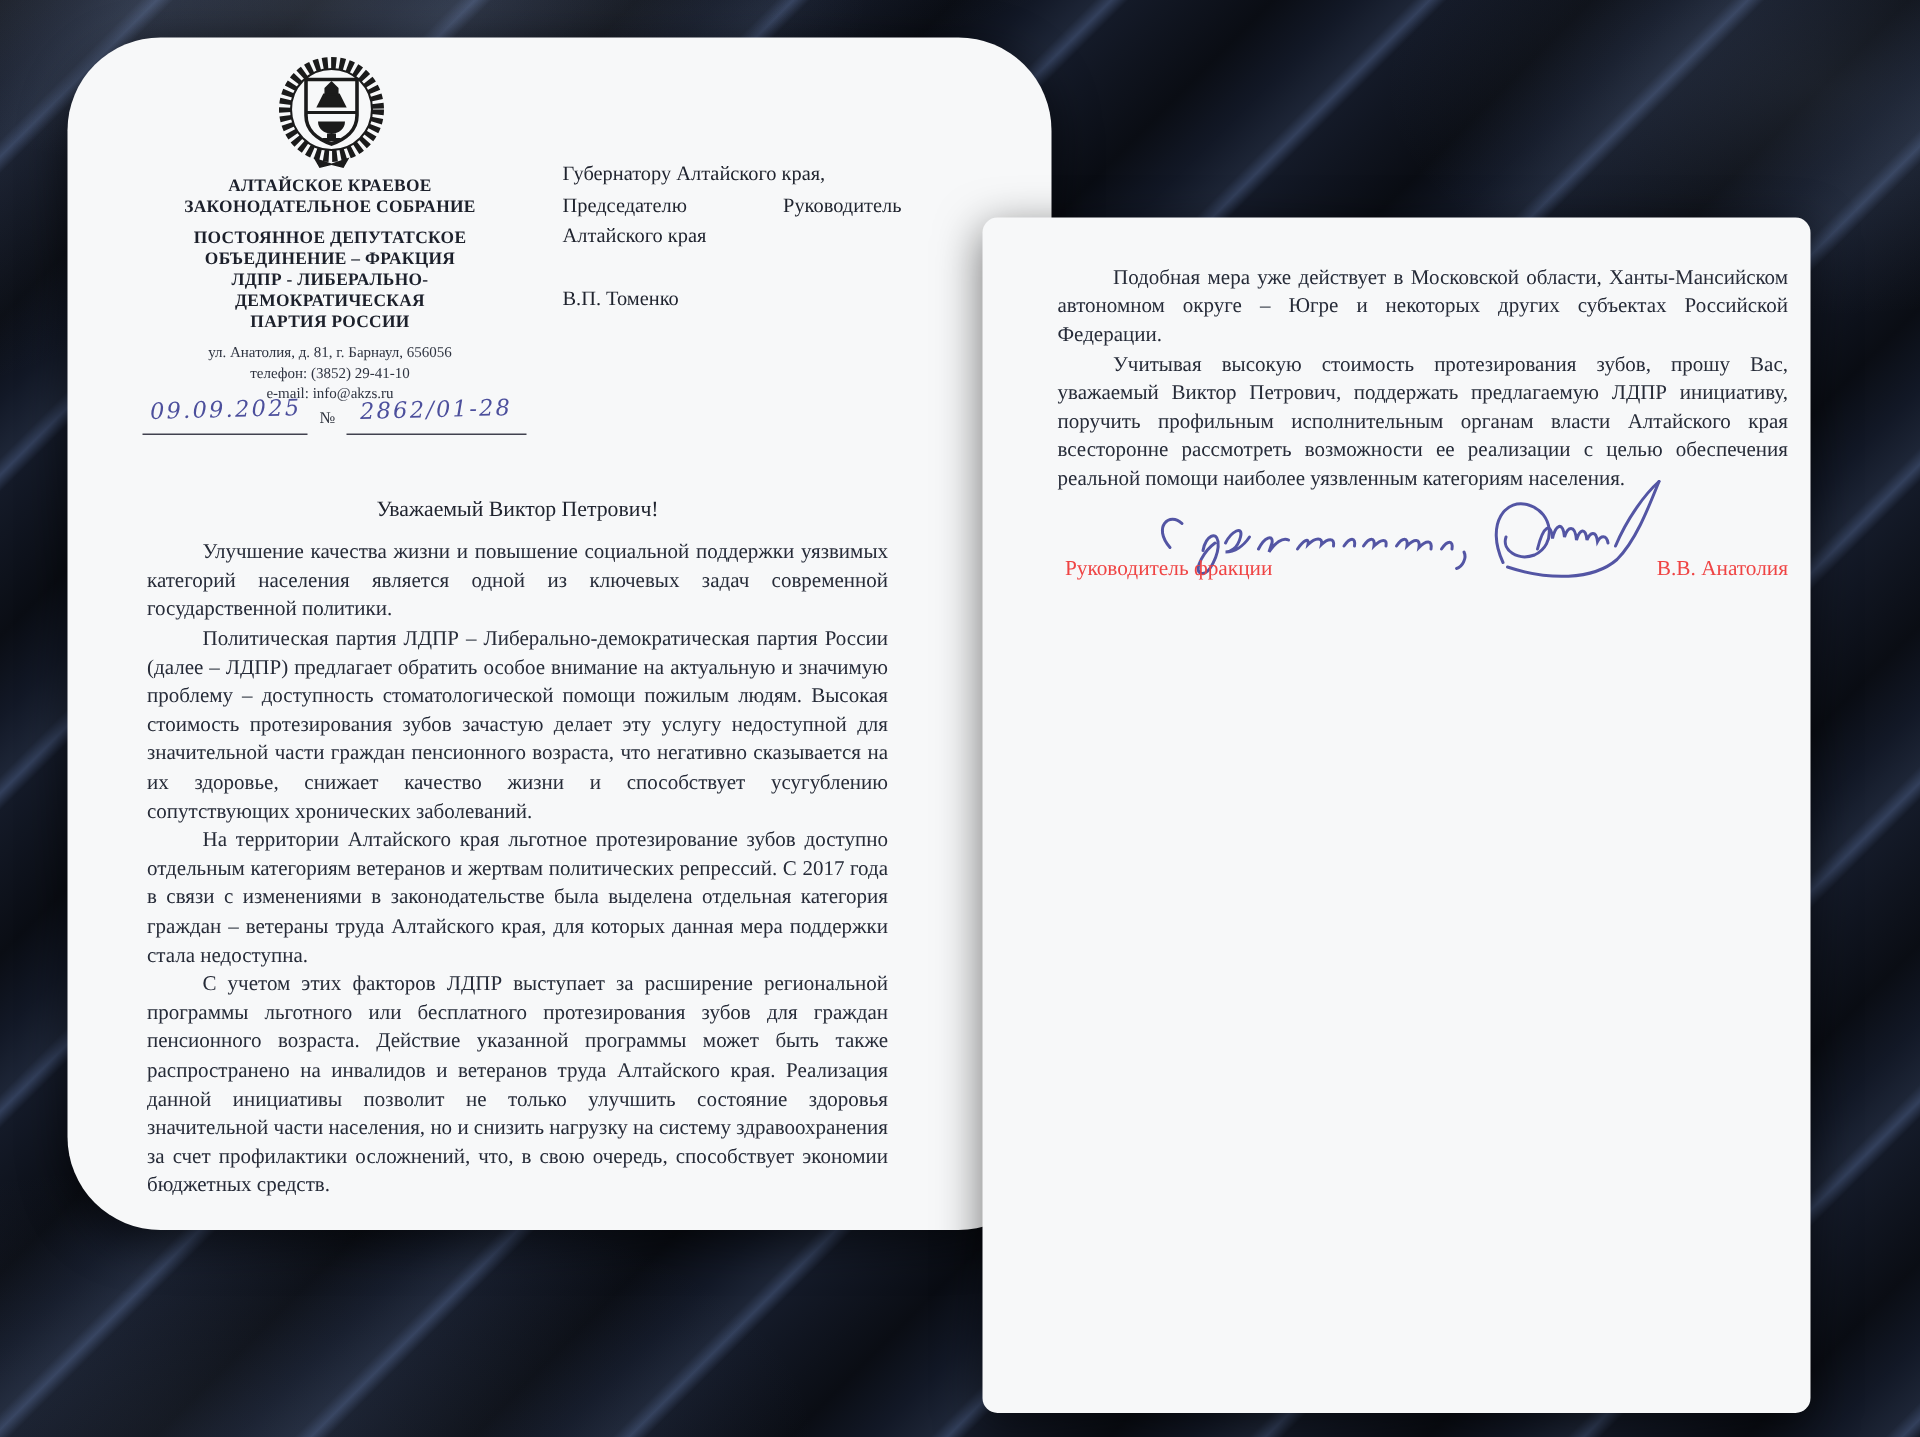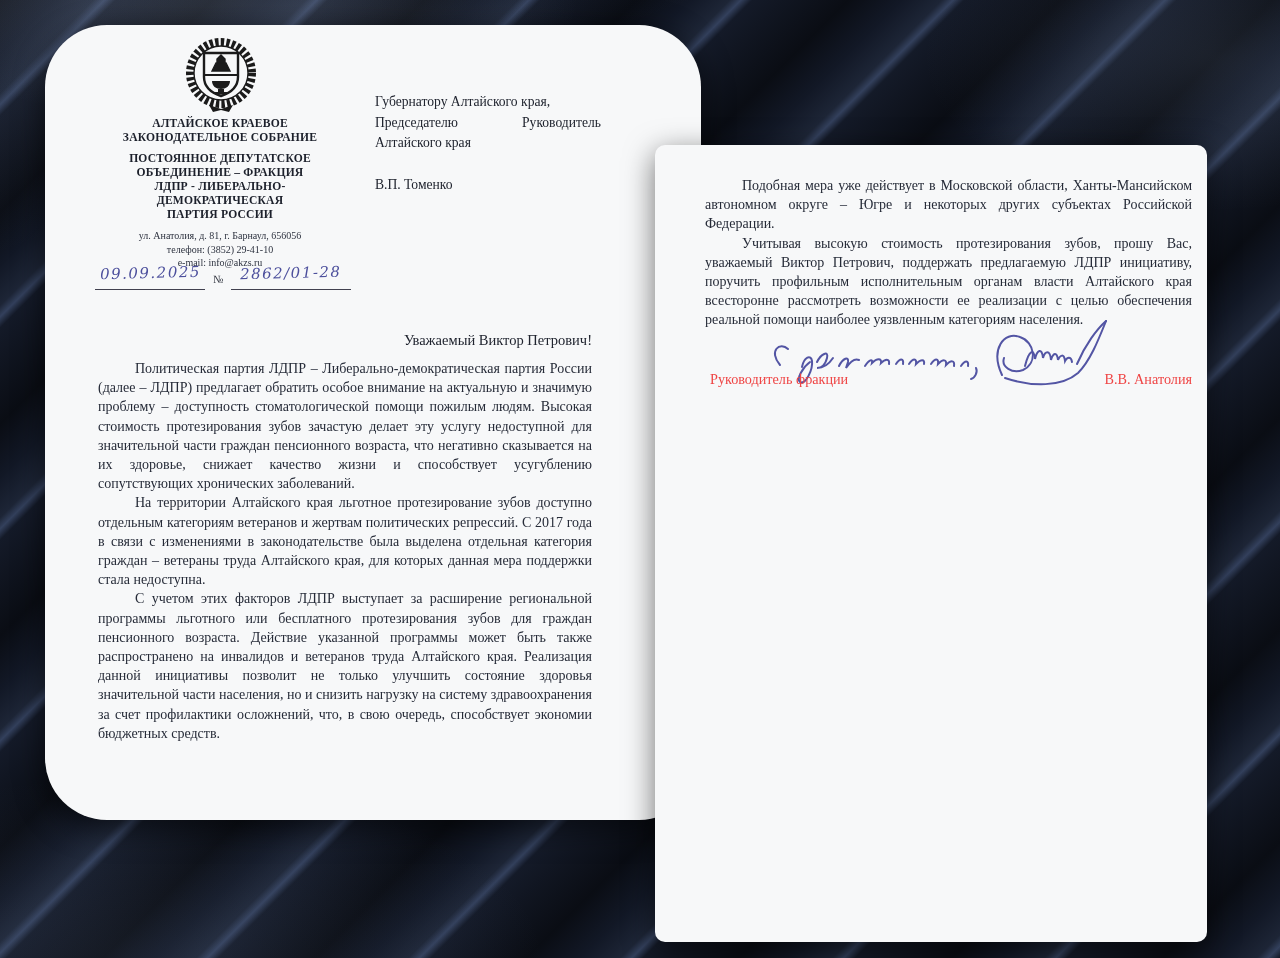--- a/index.html
+++ b/index.html
@@ -39,37 +39,37 @@
 
   .abs{position:absolute;}
 
   
   .emblem{left:134px; top:10px; width:84px; height:80px;}
   .org-block{left:20px; top:92px; width:310px; text-align:center; color:var(--heading);}
   .org-line{font-weight:bold; font-size:11.6px; line-height:14px; letter-spacing:0.2px;}
   .org-gap{height:7px;}
   .contact-line{font-size:10px; line-height:13.5px; color:#2e3340;}
 
-  .recipient{left:330px; top:67px; width:226px; font-size:13.6px; line-height:20.5px; color:#20242f;}
+  .recipient{left:330px; top:81px; width:226px; font-size:13.6px; line-height:20.5px; color:#20242f;}
   .recipient-justify{display:flex; justify-content:space-between;}
   .recipient-name{margin-top:21px;}
 
   
   .field{border-bottom:1.6px solid #41414f; text-align:center; height:26px;}
   .handwriting{
     font-family:"DejaVu Serif","Liberation Serif",serif;
     font-style:italic; color:var(--ink);
     font-size:15px; letter-spacing:1.5px;
     display:inline-block; transform:rotate(-1.5deg);
   }
   .date-field{left:50px; top:239px; width:110px;}
   .no-symbol{left:168px; top:248px; font-size:11px; color:#30343f;}
   .num-field{left:186px; top:239px; width:120px;}
 
-  .salutation{left:53px; top:307px; width:494px; text-align:right; font-size:14.5px; color:#20242f;}
+  .salutation{left:53px; top:307px; width:494px; text-align:center; font-size:14.5px; color:#20242f;}
 
   .body-text{font-size:14px; line-height:19.2px; text-align:justify; color:var(--text);}
   .body-text p{text-indent:37px;}
   .body1{left:53px; top:334px; width:494px;}
   .body2{left:50px; top:31px; width:487px;}
 
   .sig-svg{left:95px; top:170px; width:366px; height:86px;}
   .closing-row{left:55px; top:226px; width:482px; display:flex; justify-content:space-between; font-size:14.2px; color:#ef4444;}
 </style>
 </head>
@@ -118,20 +118,21 @@
     <span class="handwriting">09.09.2025</span>
   </div>
   <div class="abs no-symbol">№</div>
   <div class="abs field num-field">
     <span class="handwriting">2862/01-28</span>
   </div>
 
   <div class="abs salutation">Уважаемый Виктор Петрович!</div>
 
   <div class="abs body-text body1">
+    <p>Улучшение качества жизни и повышение социальной поддержки уязвимых категорий населения является одной из ключевых задач современной государственной политики.</p>
     <p>Политическая партия ЛДПР – Либерально-демократическая партия России (далее – ЛДПР) предлагает обратить особое внимание на актуальную и значимую проблему – доступность стоматологической помощи пожилым людям. Высокая стоимость протезирования зубов зачастую делает эту услугу недоступной для значительной части граждан пенсионного возраста, что негативно сказывается на их здоровье, снижает качество жизни и способствует усугублению сопутствующих хронических заболеваний.</p>
     <p>На территории Алтайского края льготное протезирование зубов доступно отдельным категориям ветеранов и жертвам политических репрессий. С 2017 года в связи с изменениями в законодательстве была выделена отдельная категория граждан – ветераны труда Алтайского края, для которых данная мера поддержки стала недоступна.</p>
     <p>С учетом этих факторов ЛДПР выступает за расширение региональной программы льготного или бесплатного протезирования зубов для граждан пенсионного возраста. Действие указанной программы может быть также распространено на инвалидов и ветеранов труда Алтайского края. Реализация данной инициативы позволит не только улучшить состояние здоровья значительной части населения, но и снизить нагрузку на систему здравоохранения за счет профилактики осложнений, что, в свою очередь, способствует экономии бюджетных средств.</p>
   </div>
 </div>
 
 <div class="page page2">
 
   <div class="abs body-text body2">
     <p>Подобная мера уже действует в Московской области, Ханты-Мансийском автономном округе – Югре и некоторых других субъектах Российской Федерации.</p>

